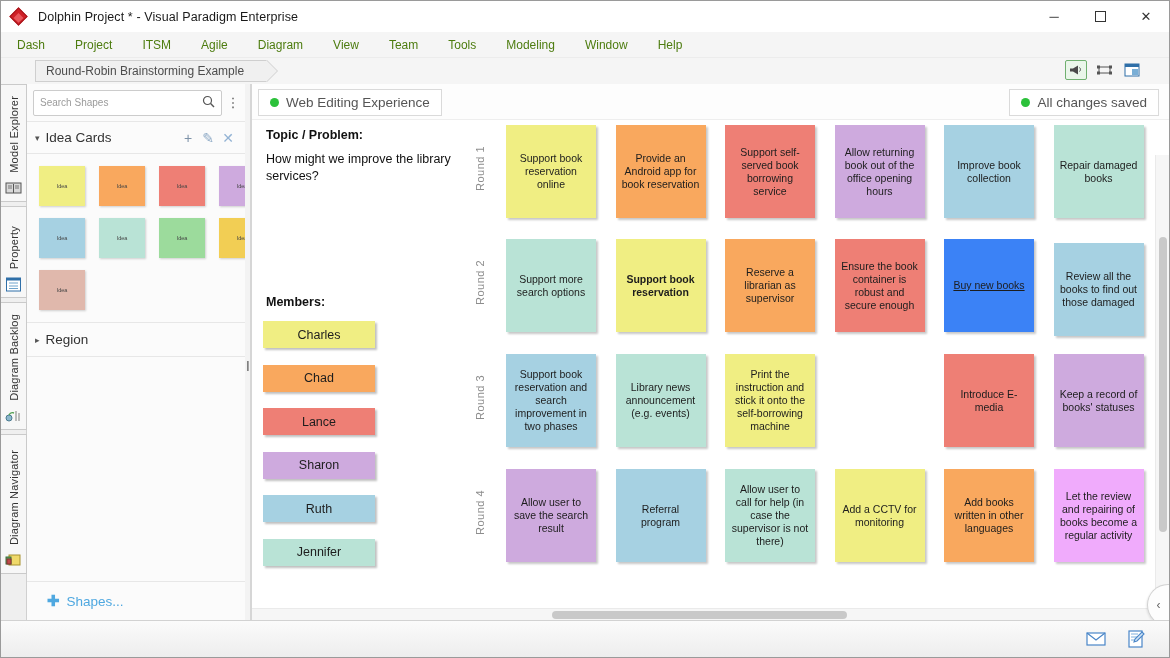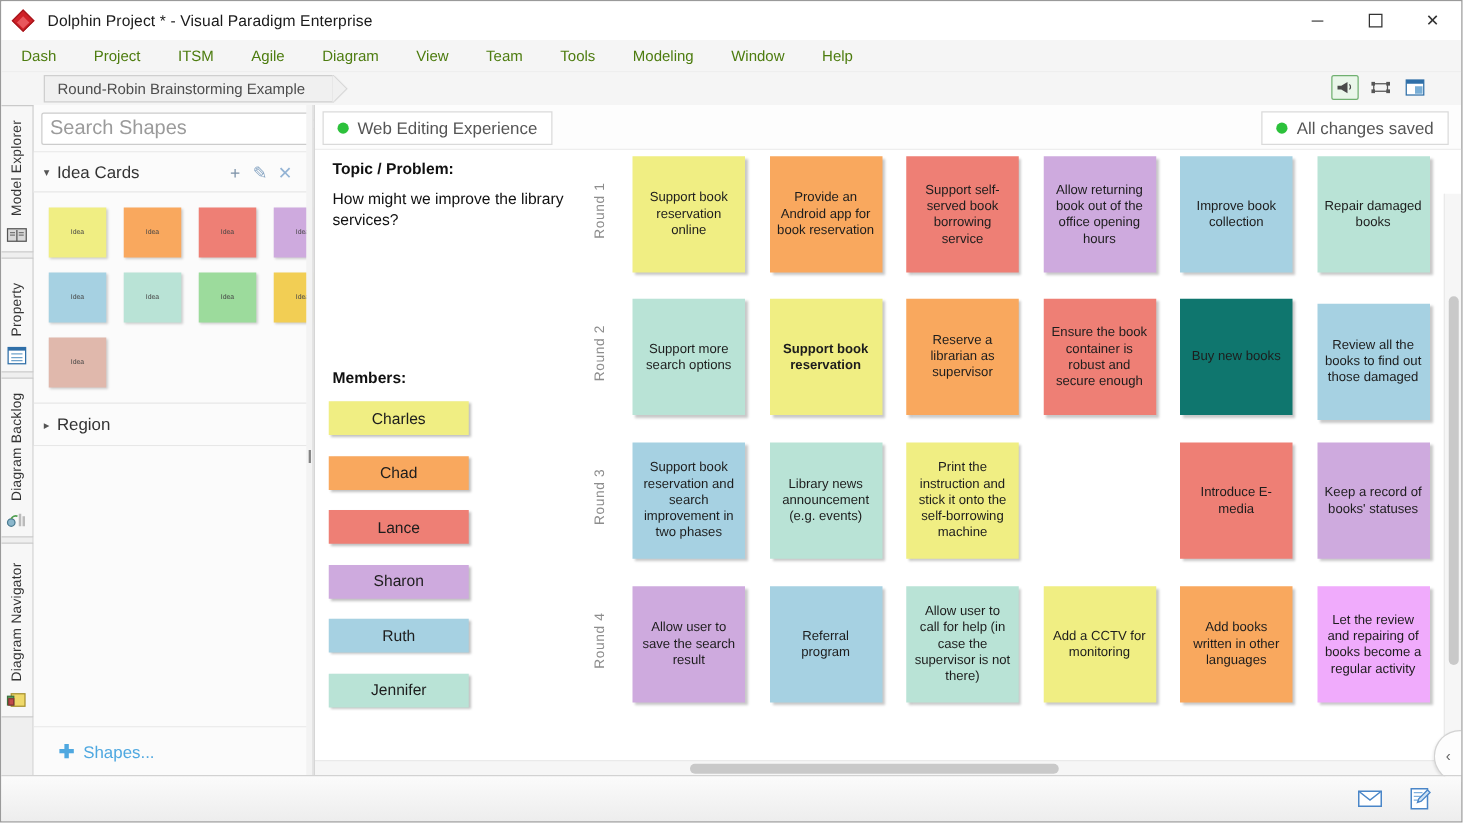--- a/index.html
+++ b/index.html
@@ -122,21 +122,21 @@
     border-bottom: 1px solid #e7e7e7;
   }
   .search-box {
     flex: 1; height: 26px;
     border: 1px solid #cccccc; background: #fff;
     display: flex; align-items: center; padding: 0 6px;
     border-radius: 2px;
   }
   .search-box input {
     flex: 1; border: none; outline: none;
-    font-size: 16px; color: #666;
+    font-size: 10px; color: #666;
     font-family: "Liberation Sans", sans-serif;
   }
   .search-box input::placeholder { color: #9b9b9b; }
   .kebab { width: 14px; text-align: center; color: #555; font-size: 13px; line-height: 10px; }
 
   .group-header {
     height: 32px; display: flex; align-items: center;
     padding: 0 8px; border-bottom: 1px solid #e7e7e7;
     background: #fbfbfb;
   }
@@ -457,21 +457,21 @@
         <div class="note" style="background: rgb(249, 168, 94); left: 363.5px; top: 5px;">Provide an Android app for book reservation</div>
         <div class="note" style="background: rgb(238, 127, 117); left: 473px; top: 5px;">Support self-served book borrowing service</div>
         <div class="note" style="background: rgb(206, 170, 222); left: 582.5px; top: 5px;">Allow returning book out of the office opening hours</div>
         <div class="note" style="background: rgb(166, 209, 226); left: 692px; top: 5px;">Improve book collection</div>
         <div class="note" style="background: rgb(185, 227, 214); left: 801.5px; top: 5px;">Repair damaged books</div>
         <div class="round-label" style="top: 132px; height: 60px;">Round 2</div>
         <div class="note" style="background: rgb(185, 227, 214); left: 254px; top: 119px;">Support more search options</div>
         <div class="note" style="background: rgb(240, 238, 131); left: 363.5px; top: 119px; font-weight: bold;">Support book reservation</div>
         <div class="note" style="background: rgb(249, 168, 94); left: 473px; top: 119px;">Reserve a librarian as supervisor</div>
         <div class="note" style="background: rgb(238, 127, 117); left: 582.5px; top: 119px;">Ensure the book container is robust and secure enough</div>
-        <div class="note" style="background: #0f766e; left: 692px; top: 119px;">Buy new books</div>
+        <div class="note" style="background: #3b82f6; left: 692px; top: 119px; text-decoration: underline;">Buy new books</div>
         <div class="note" style="background: rgb(166, 209, 226); left: 801.5px; top: 123px;">Review all the books to find out those damaged</div>
         <div class="round-label" style="top: 247px; height: 60px;">Round 3</div>
         <div class="note" style="background: rgb(166, 209, 226); left: 254px; top: 234px;">Support book reservation and search improvement in two phases</div>
         <div class="note" style="background: rgb(185, 227, 214); left: 363.5px; top: 234px;">Library news announcement (e.g. events)</div>
         <div class="note" style="background: rgb(240, 238, 131); left: 473px; top: 234px;">Print the instruction and stick it onto the self-borrowing machine</div>
         <div class="note" style="background: rgb(238, 127, 117); left: 692px; top: 234px;">Introduce E-media</div>
         <div class="note" style="background: rgb(206, 170, 222); left: 801.5px; top: 234px;">Keep a record of books' statuses</div>
         <div class="round-label" style="top: 362px; height: 60px;">Round 4</div>
         <div class="note" style="background: rgb(206, 170, 222); left: 254px; top: 349px;">Allow user to save the search result</div>
         <div class="note" style="background: rgb(166, 209, 226); left: 363.5px; top: 349px;">Referral program</div>

